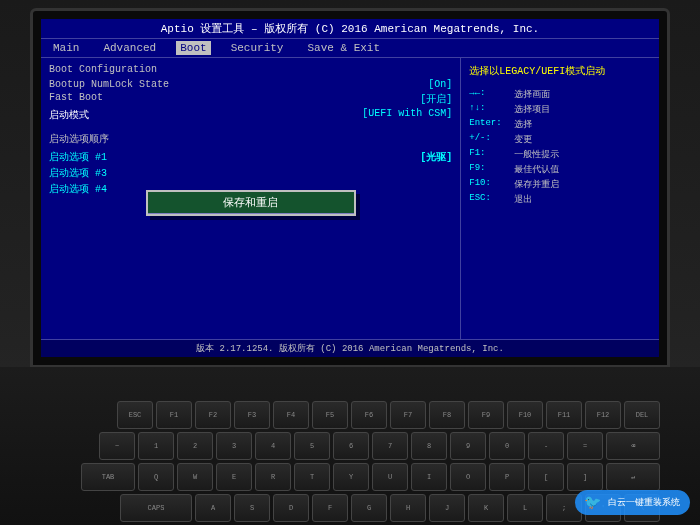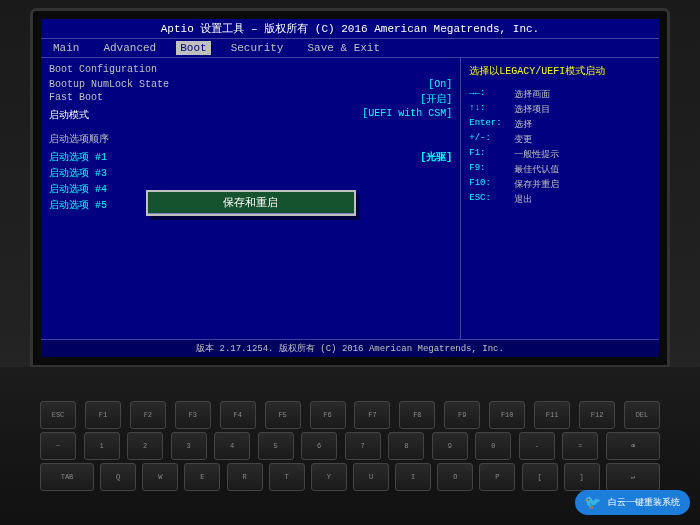--- a/index.html
+++ b/index.html
@@ -273,21 +273,21 @@
     }
 
     
     .keyboard-container {
       margin-top: 28px;
       width: 620px;
     }
 
     .keyboard-row {
       display: flex;
-      justify-content: space-between;
+      justify-content: flex-end;
       gap: 3px;
       margin-bottom: 3px;
     }
 
     .key {
       background: linear-gradient(180deg, #2a2a2a 0%, #1a1a1a 100%);
       border: 1px solid #444;
       border-radius: 3px;
       width: 36px;
       height: 28px;
@@ -369,24 +369,20 @@
             <div class="boot-option-row">
               <span class="boot-option-label">启动选项 #1</span>
               <span class="boot-option-value">[光驱]</span>
             </div>
             <div class="boot-option-row">
               <span class="boot-option-label">启动选项 #3</span>
               <span class="boot-option-value"></span>
             </div>
             <div class="boot-option-row">
               <span class="boot-option-label">启动选项 #4</span>
-              <span class="boot-option-value"></span>
-            </div>
-            <div class="boot-option-row">
-              <span class="boot-option-label">启动选项 #5</span>
               <span class="boot-option-value"></span>
             </div>
           </div>
 
           <div class="dialog-overlay">
             <div class="dialog-box">
               <div class="dialog-title">保存和重启</div>
             </div>
           </div>
         </div>
@@ -482,20 +478,35 @@
         <div class="key">T</div>
         <div class="key">Y</div>
         <div class="key">U</div>
         <div class="key">I</div>
         <div class="key">O</div>
         <div class="key">P</div>
         <div class="key">[</div>
         <div class="key">]</div>
         <div class="key key-wide">↵</div>
       </div>
+      <div class="keyboard-row">
+        <div class="key key-wider">CAPS</div>
+        <div class="key">A</div>
+        <div class="key">S</div>
+        <div class="key">D</div>
+        <div class="key">F</div>
+        <div class="key">G</div>
+        <div class="key">H</div>
+        <div class="key">J</div>
+        <div class="key">K</div>
+        <div class="key">L</div>
+        <div class="key">;</div>
+        <div class="key">'</div>
+        <div class="key">\</div>
+      </div>
     </div>
   </div>
 
   <div class="watermark">
     <span class="watermark-bird">🐦</span>
     <span class="watermark-text">白云一键重装系统</span>
   </div>
 
 </div>
 

